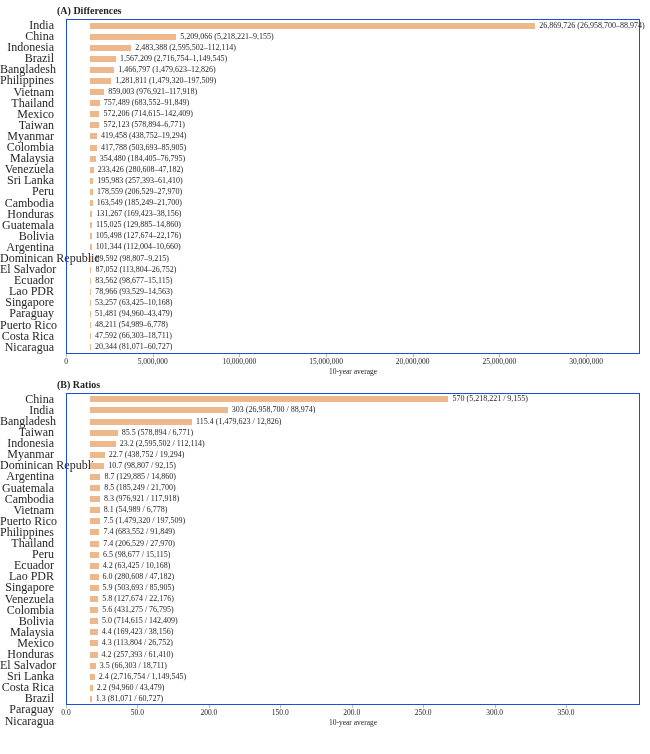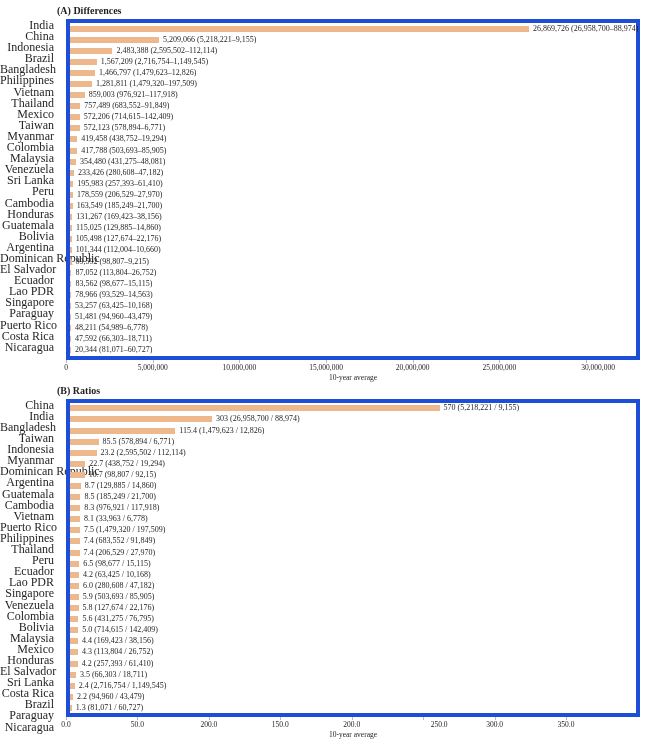--- a/index.html
+++ b/index.html
@@ -14,21 +14,21 @@
     font-size:10px;font-weight:bold;line-height:11px;
     margin:0 0 3px 57px;
   }
   .chart{display:flex;align-items:flex-start;}
   .labels{width:66px;flex:none;padding-top:1px;box-sizing:border-box;}
   .cat-label{
     height:11.1px;line-height:11.1px;font-size:12px;
     text-align:right;padding-right:12px;white-space:nowrap;
   }
   .plot{flex:1;margin-right:10px;min-width:0;}
-  .bars{border:4px solid #1d4ed8;}
+  .bars{border:1px solid #1d4ed8;padding-left:23px;}
   .bar-row{height:11.1px;display:flex;align-items:center;position:relative;}
   .bar{height:6px;background:#EDB88B;flex:none;min-width:1px;}
   .val{margin-left:4px;font-size:8px;line-height:8px;white-space:nowrap;}
   .axis{position:relative;height:13px;}
   .tick{position:absolute;top:0;width:1px;height:3px;background:#b9b9b9;}
   .tick-label{
     position:absolute;top:3px;transform:translateX(-50%);
     font-size:7.5px;line-height:9px;white-space:nowrap;
   }
   .xlabel{text-align:center;font-size:7.5px;line-height:9px;margin-top:0;}
@@ -116,21 +116,21 @@
           <div class="bar-row">
             <div class="bar" style="width: 1.27%; background: rgb(237, 184, 139);"></div>
             <span class="val">419,458 (438,752–19,294)</span>
           </div>
           <div class="bar-row">
             <div class="bar" style="width: 1.26%; background: rgb(237, 184, 139);"></div>
             <span class="val">417,788 (503,693–85,905)</span>
           </div>
           <div class="bar-row">
             <div class="bar" style="width: 1.07%; background: rgb(237, 184, 139);"></div>
-            <span class="val">354,480 (431,275–48,081)</span>
+            <span class="val">354,480 (184,405–76,795)</span>
           </div>
           <div class="bar-row">
             <div class="bar" style="width: 0.7%; background: rgb(237, 184, 139);"></div>
             <span class="val">233,426 (280,608–47,182)</span>
           </div>
           <div class="bar-row">
             <div class="bar" style="width: 0.59%; background: rgb(237, 184, 139);"></div>
             <span class="val">195,983 (257,393–61,410)</span>
           </div>
           <div class="bar-row">
@@ -201,21 +201,21 @@
           <div class="tick-label" style="left: 15.1%;">5,000,000</div>
           <div class="tick" style="left: 30.2%;"></div>
           <div class="tick-label" style="left: 30.2%;">10,000,000</div>
           <div class="tick" style="left: 45.3%;"></div>
           <div class="tick-label" style="left: 45.3%;">15,000,000</div>
           <div class="tick" style="left: 60.4%;"></div>
           <div class="tick-label" style="left: 60.4%;">20,000,000</div>
           <div class="tick" style="left: 75.5%;"></div>
           <div class="tick-label" style="left: 75.5%;">25,000,000</div>
           <div class="tick" style="left: 90.6%;"></div>
-          <div class="tick-label" style="left: 90.6%; margin-left: 12px;">30,000,000</div>
+          <div class="tick-label" style="left: 90.6%;">30,000,000</div>
         </div>
       <div class="xlabel">10-year average</div>
     </div>
   </div>
 </div>
 
 <div class="panel">
   <div class="panel-title">(B) Ratios</div>
   <div class="chart">
     <div class="labels">
@@ -287,21 +287,21 @@
           <div class="bar-row">
             <div class="bar" style="width: 1.85%; background: rgb(237, 184, 139);"></div>
             <span class="val">8.5  (185,249 / 21,700)</span>
           </div>
           <div class="bar-row">
             <div class="bar" style="width: 1.8%; background: rgb(237, 184, 139);"></div>
             <span class="val">8.3  (976,921 / 117,918)</span>
           </div>
           <div class="bar-row">
             <div class="bar" style="width: 1.78%; background: rgb(237, 184, 139);"></div>
-            <span class="val">8.1  (33,963 / 6,778)</span>
+            <span class="val">8.1  (54,989 / 6,778)</span>
           </div>
           <div class="bar-row">
             <div class="bar" style="width: 1.75%; background: rgb(237, 184, 139);"></div>
             <span class="val">7.5  (1,479,320 / 197,509)</span>
           </div>
           <div class="bar-row">
             <div class="bar" style="width: 1.72%; background: rgb(237, 184, 139);"></div>
             <span class="val">7.4  (683,552 / 91,849)</span>
           </div>
           <div class="bar-row">
@@ -370,21 +370,21 @@
           <div class="tick-label" style="left: 0%;">0.0</div>
           <div class="tick" style="left: 12.44%;"></div>
           <div class="tick-label" style="left: 12.44%;">50.0</div>
           <div class="tick" style="left: 24.89%;"></div>
           <div class="tick-label" style="left: 24.89%;">200.0</div>
           <div class="tick" style="left: 37.33%;"></div>
           <div class="tick-label" style="left: 37.33%;">150.0</div>
           <div class="tick" style="left: 49.78%;"></div>
           <div class="tick-label" style="left: 49.78%;">200.0</div>
           <div class="tick" style="left: 62.22%;"></div>
-          <div class="tick-label" style="left: 62.22%; margin-left: 16px;">250.0</div>
+          <div class="tick-label" style="left: 62.22%;">250.0</div>
           <div class="tick" style="left: 74.67%;"></div>
           <div class="tick-label" style="left: 74.67%;">300.0</div>
           <div class="tick" style="left: 87.11%;"></div>
           <div class="tick-label" style="left: 87.11%;">350.0</div>
         </div>
       <div class="xlabel">10-year average</div>
     </div>
   </div>
 </div>
 

